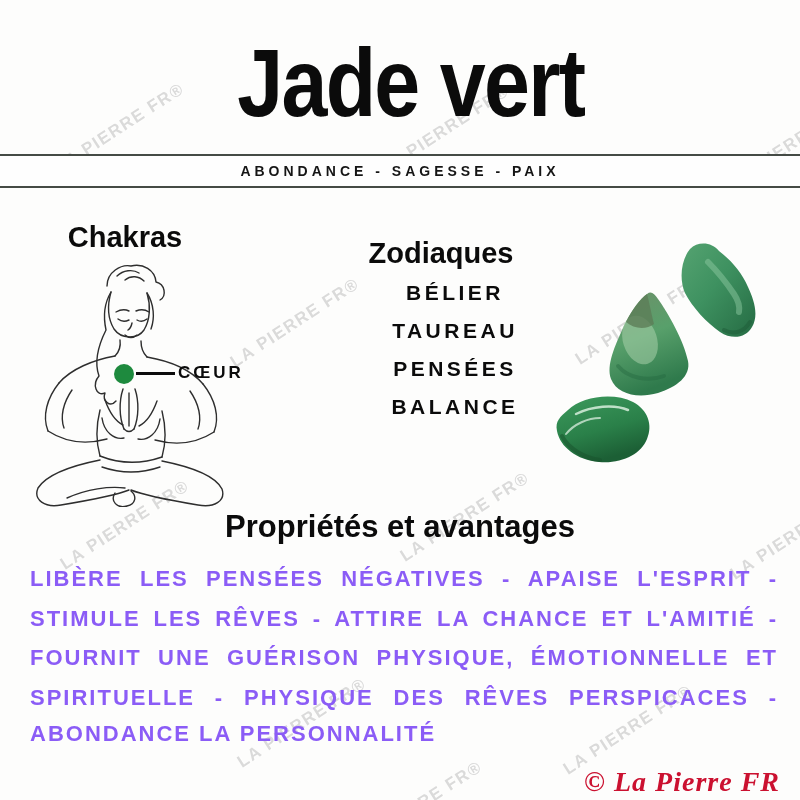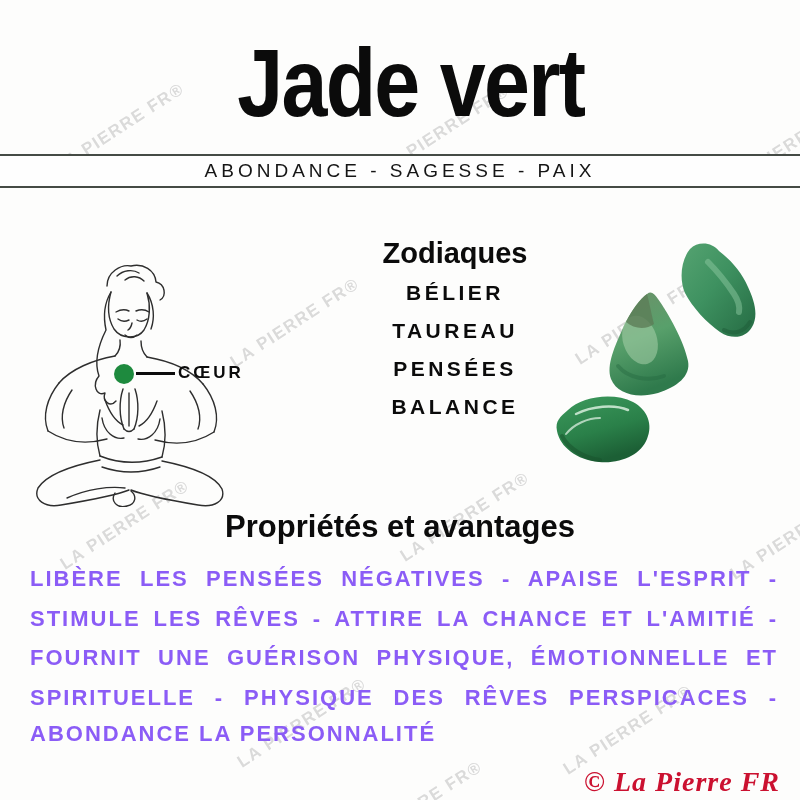--- a/index.html
+++ b/index.html
@@ -15,30 +15,30 @@
   .wm7{left:465px;top:517px}.wm8{left:795px;top:535px}.wm9{left:302px;top:723px}
   .wm10{left:628px;top:730px}.wm11{left:418px;top:806px}
 
   .title{position:absolute;top:24px;left:0;width:800px;text-align:center;
          font-size:96px;line-height:96px;font-weight:700;letter-spacing:-2px;margin:11px;}
   .title span{display:inline-block;transform:scaleX(.86);}
 
   .banner{position:absolute;top:154px;left:0;width:800px;height:34px;box-sizing:border-box;
           border-top:2px solid #454b45;border-bottom:2px solid #454b45;background:#fefefe;
           display:flex;align-items:center;justify-content:center;
-          font-size:19px;font-weight:400;letter-spacing:4px;color:#151515;}
+          font-size:14px;font-weight:700;letter-spacing:4px;color:#151515;}
 
   .chakras-h{position:absolute;top:221px;left:35px;width:180px;text-align:center;
              font-size:29px;font-weight:700;}
   .figure{position:absolute;left:25px;top:262px;width:205px;height:245px;}
   .figure path{fill:none;stroke:#2e2e2e;stroke-width:1.4;stroke-linecap:round;stroke-linejoin:round;}
   .coeur-line{position:absolute;left:136px;top:372px;width:39px;height:3px;background:#0c0c0c;}
   .coeur-label{position:absolute;left:178px;top:363px;font-size:17px;font-weight:700;letter-spacing:3px;}
 
-  .zod-h{position:absolute;top:237px;left:350px;width:210px;text-align:center;
+  .zod-h{position:absolute;top:237px;left:336px;width:210px;text-align:center;
          font-size:29px;font-weight:700;}
   .zi{position:absolute;left:340px;width:230px;text-align:center;
       font-size:21px;font-weight:700;letter-spacing:3.5px;}
   .zi1{top:281px}.zi2{top:319px}.zi3{top:357px}.zi4{top:395px}
 
   .stones{position:absolute;left:540px;top:238px;width:255px;height:235px;}
 
   .prop-h{position:absolute;top:509px;left:0;width:800px;text-align:center;
           font-size:31px;font-weight:700;margin:0;}
   .pl{position:absolute;left:30px;width:748px;line-height:26px;
@@ -67,20 +67,21 @@
   <div class="wm wm9">LA PIERRE FR®</div>
   <div class="wm wm10">LA PIERRE FR®</div>
   <div class="wm wm11">LA PIERRE FR®</div>
 
   <h1 class="title"><span>Jade vert</span></h1>
 
   <div class="banner">
     <span>ABONDANCE - SAGESSE - PAIX</span>
   </div>
 
+  <div class="chakras-h">Chakras</div>
 
   <svg class="figure" viewBox="0 0 205 245" aria-hidden="true">
     <g>
 
       <path d="M82,24 C82,10 96,2 106,4 C118,1 130,8 131,20 C140,22 142,34 135,38"></path>
       <path d="M92,14 C98,8 108,7 114,11"></path>
       <path d="M100,18 C106,13 114,14 119,19"></path>
 
       <path d="M86,30 C82,44 83,57 89,67 C96,77 112,78 119,68 C125,58 126,44 122,31"></path>
 

